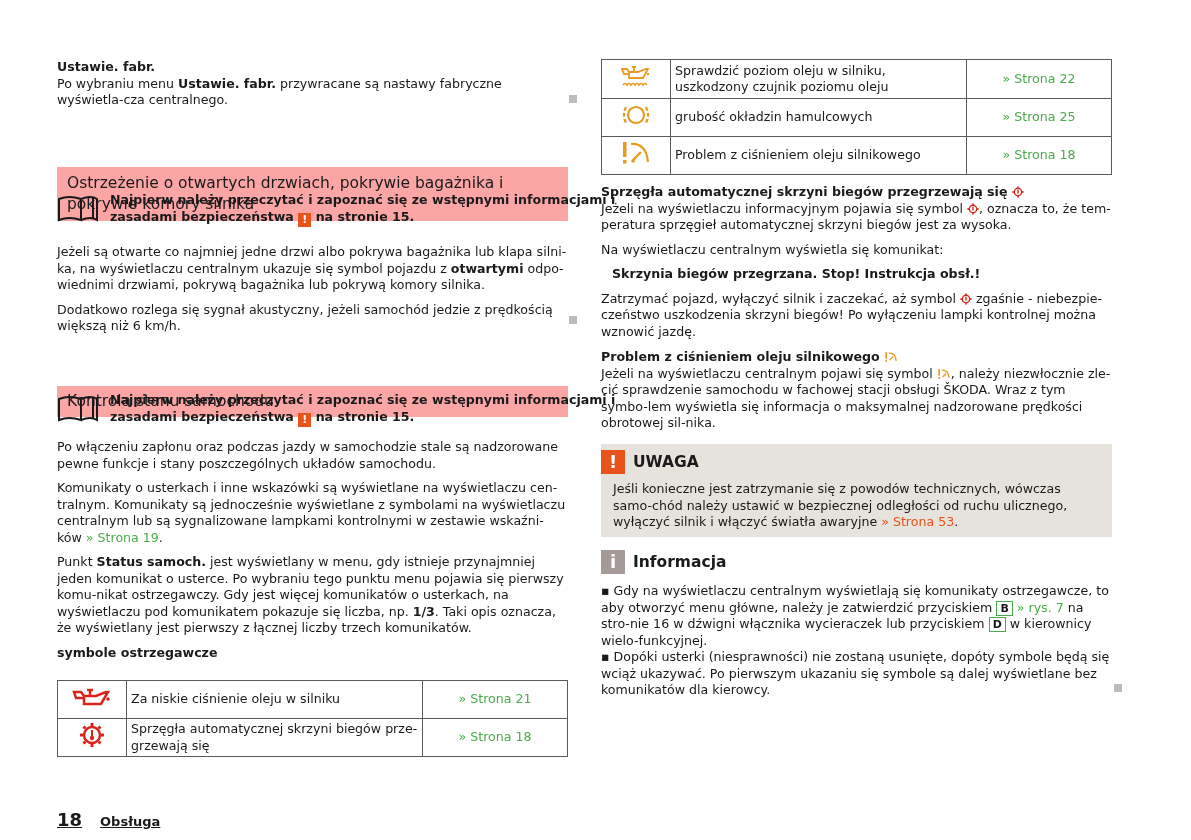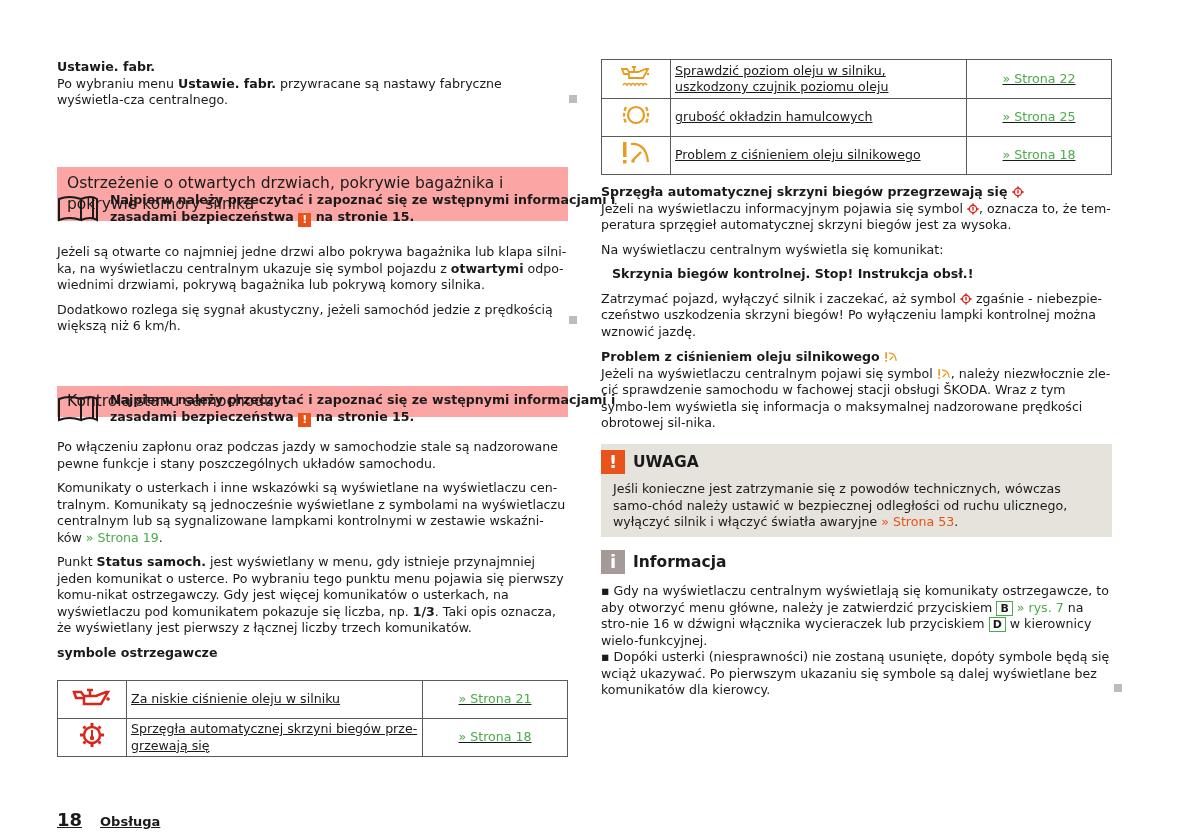--- a/index.html
+++ b/index.html
@@ -13,21 +13,21 @@
   .end-mark { position:absolute; width:8px; height:8px; background:#bdbdbd; }
   .section-head { background:#fca5a5; color:#1a1a1a; font-size:15.5px; line-height:21px;
                   padding:6px 10px 6px 10px; box-sizing:border-box;margin-top:34px; }
   .note { position:relative; padding-left:53px; font-weight:bold; }
   .note .book { position:absolute; left:0; top:2px; width:44px; height:28px; }
   .warn-sq { display:inline-block; width:13px; height:14px; background:#e8531b; color:#fff;
              font-size:11px; line-height:14px; text-align:center; vertical-align:-2px; font-weight:bold; }
   .link-green { color:#4bab4a; }
   .link-orange { color:#e8531b; }
   .sub-head { font-weight:bold; }
-  table.sym { border-collapse:collapse; width:100%;text-decoration:underline; }
+  table.sym { border-collapse:collapse; width:100%; }
   table.sym td { border:1.5px solid #5a5a5a; padding:2px 4px; vertical-align:middle; }
   table.sym td.icon { width:68px; text-align:center; padding:0; }
   table.sym td.ref { width:136px; text-align:center; }
   .inline-icon { display:inline-block; vertical-align:-2px; }
   .uwaga { background:#e6e2dc; padding:0; }
   .uwaga .head { display:flex; align-items:center; padding:6px 0 0 0; }
   .uwaga .sq { width:24px; height:24px; background:#e8531b; color:#fff; font-weight:bold; font-size:18px;
                line-height:24px; text-align:center; }
   .info .sq { width:24px; height:24px; background:#a59a97; color:#fff; font-weight:bold; font-size:18px;
               line-height:24px; text-align:center; }
@@ -177,21 +177,21 @@
           <circle cx="13" cy="13" r="8" fill="none" stroke="#d9261c" stroke-width="3"></circle>
           <g stroke="#d9261c" stroke-width="4">
             <line x1="13" y1="1" x2="13" y2="4"></line>
             <line x1="13" y1="22" x2="13" y2="25"></line>
             <line x1="1" y1="13" x2="4" y2="13"></line>
             <line x1="22" y1="13" x2="25" y2="13"></line>
           </g>
           <line x1="13" y1="8" x2="13" y2="16" stroke="#d9261c" stroke-width="3"></line>
         </svg><span>, oznacza to, że tem-peratura sprzęgieł automatycznej skrzyni biegów jest za wysoka.</span></p>
     <p style="margin-top:8px;">Na wyświetlaczu centralnym wyświetla się komunikat:</p>
-    <p style="margin-top:8px; padding-left:11px; font-weight:bold;">Skrzynia biegów kontrolnej. Stop! Instrukcja obsł.!</p>
+    <p style="margin-top:8px; padding-left:11px; font-weight:bold;">Skrzynia biegów przegrzana. Stop! Instrukcja obsł.!</p>
     <p style="margin-top:8px;"><span>Zatrzymać pojazd, wyłączyć silnik i zaczekać, aż symbol </span><svg class="inline-icon" width="12" height="12" viewBox="0 0 26 26">
           <circle cx="13" cy="13" r="8" fill="none" stroke="#d9261c" stroke-width="3"></circle>
           <g stroke="#d9261c" stroke-width="4">
             <line x1="13" y1="1" x2="13" y2="4"></line>
             <line x1="13" y1="22" x2="13" y2="25"></line>
             <line x1="1" y1="13" x2="4" y2="13"></line>
             <line x1="22" y1="13" x2="25" y2="13"></line>
           </g>
           <line x1="13" y1="8" x2="13" y2="16" stroke="#d9261c" stroke-width="3"></line>
         </svg><span> zgaśnie - niebezpie-czeństwo uszkodzenia skrzyni biegów! Po wyłączeniu lampki kontrolnej można wznowić jazdę.</span></p>

